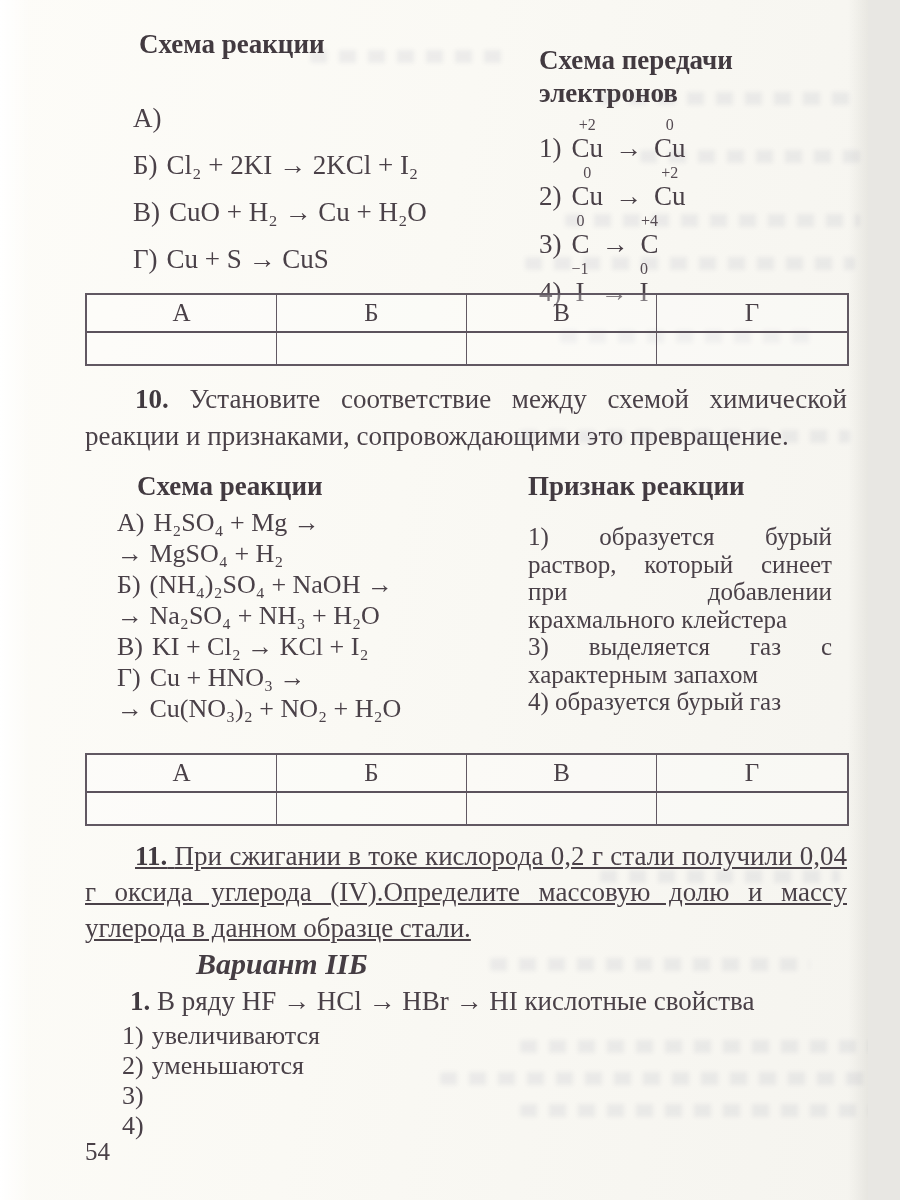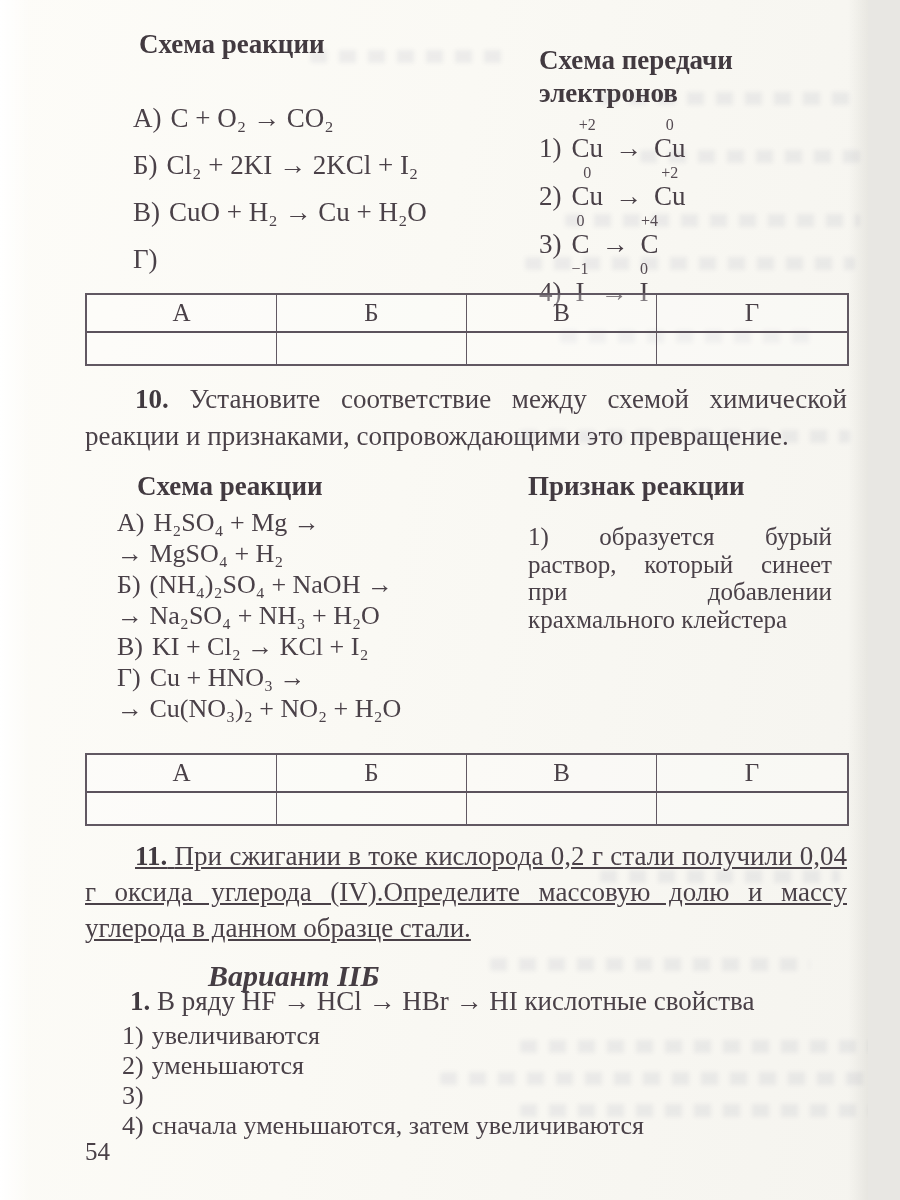--- a/index.html
+++ b/index.html
@@ -60,21 +60,21 @@
   .sec-q10{top:470px;height:282px;}
   .q10-left{position:absolute;left:0;top:0;width:435px;}
   .q10-left h3.colhead{margin-left:52px;}
   .q10-left .eqlist{margin-top:4px;margin-left:32px;}
   .q10-left .eq-line{height:31px;font-size:26px;}
   .q10-right{position:absolute;left:443px;top:0;width:304px;}
   .signlist{margin-top:20px;}
   .sign-item{margin:0;font-size:25px;line-height:27.5px;text-align:justify;text-align-last:left;}
 
   
-  .variant{position:absolute;left:196px;top:948px;margin:12px;font-size:30px;line-height:32px;
+  .variant{position:absolute;left:196px;top:948px;margin:0;font-size:30px;line-height:32px;
     font-style:italic;font-weight:600;color:#453d43;}
   .p1{top:985px;text-indent:45px;line-height:33px;}
   .optlist{position:absolute;left:122px;top:1021px;width:700px;}
   .opt-line{height:30px;display:flex;align-items:center;font-size:26px;white-space:nowrap;}
   .opt-label{margin-right:8px;}
 
   .pagenum{position:absolute;left:85px;top:1138px;font-size:25px;color:#4a4148;text-align:right;}
 </style>
 </head>
 <body>
@@ -95,35 +95,35 @@
   <div class="ghost" style="top:1040px;left:520px;width:370px;"></div>
   <div class="ghost" style="top:1072px;left:440px;width:430px;"></div>
   <div class="ghost" style="top:1104px;left:520px;width:350px;"></div>
 
   <div class="sec sec-match">
     <div class="m-left">
       <h3 class="colhead">Схема реакции</h3>
       <div class="eqlist">
   <div class="eq-line">
     <span class="eq-label">А)</span>
-    <span class="eq-text">C + O₂ → CO₂</span>
   </div>
 
   <div class="eq-line">
     <span class="eq-label">Б)</span>
     <span class="eq-text">Cl₂ + 2KI → 2KCl + I₂</span>
   </div>
 
   <div class="eq-line">
     <span class="eq-label">В)</span>
     <span class="eq-text">CuO + H₂ → Cu + H₂O</span>
   </div>
 
   <div class="eq-line">
     <span class="eq-label">Г)</span>
+    <span class="eq-text">Cu + S → CuS</span>
   </div>
 </div>
     </div>
     <div class="m-right">
       <h3 class="colhead">Схема передачи электронов</h3>
       <div class="schemelist">
   <div class="scheme-line">
     <span class="s-label">1)</span>
     <span class="oxel">
       <span class="ox">+2</span>
@@ -243,21 +243,29 @@
     </div>
     <div class="q10-right">
       <h3 class="colhead">Признак реакции</h3>
       <div class="signlist">
   <p class="sign-item">
     <span class="sign-label">1)</span>
     <span class="sign-text">образуется бурый раствор, который синеет при добавлении крахмального клейстера</span>
   </p>
 
 
-
+  <p class="sign-item">
+    <span class="sign-label">3)</span>
+    <span class="sign-text">выделяется газ с характерным запахом</span>
+  </p>
+
+  <p class="sign-item">
+    <span class="sign-label">4)</span>
+    <span class="sign-text">образуется бурый газ</span>
+  </p>
 </div>
     </div>
   </div>
 
   <div class="atable t2">
     <div class="arow ahead">
   <div class="acell ath">А</div>
 
   <div class="acell ath">Б</div>
 
@@ -291,18 +299,17 @@
     <span class="opt-label">2)</span>
     <span class="opt-text">уменьшаются</span>
   </div>
 
   <div class="opt-line">
     <span class="opt-label">3)</span>
   </div>
 
   <div class="opt-line">
     <span class="opt-label">4)</span>
-    <span class="opt-text">сначала уменьшаются, затем увеличиваются</span>
   </div>
 </div>
 
   <div class="pagenum">54</div>
 </div>
 
 </body></html>

